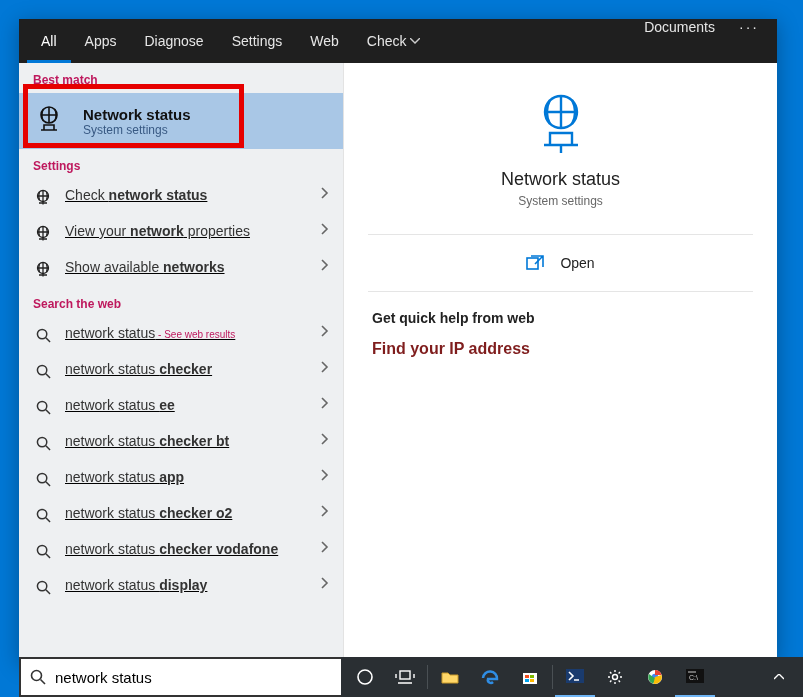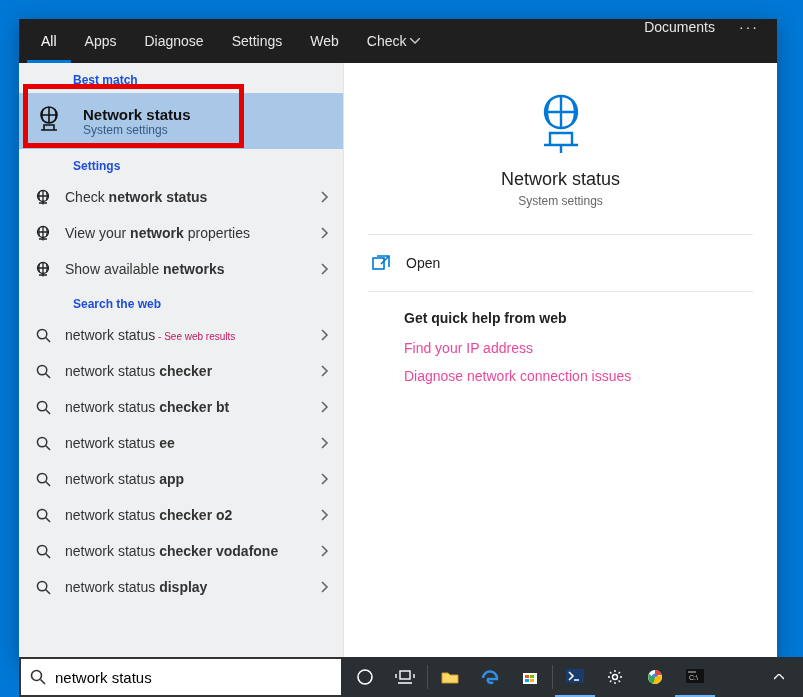--- a/index.html
+++ b/index.html
@@ -8,40 +8,40 @@
 .tabs { background: #1f1f1f; height: 44px; display: flex; align-items: flex-start; padding: 0 8px; color: #e6e6e6; font-size: 14px; }
 .tab { padding: 0 14px; height: 44px; display: flex; align-items: center; cursor: pointer; }
 .tab.active { color: #fff; border-bottom: 3px solid #0078d7; padding-top: 3px; }
 .tabs .more svg { width: 10px; height: 6px; }
 .tabs .spacer { flex: 1; }
 .tabs .feedback { padding: 0 14px; }
 .tabs .ellipsis { padding: 0 10px; letter-spacing: 2px; }
 .body { display: flex; flex: 1; min-height: 0; }
 .left { width: 324px; display: flex; flex-direction: column; overflow-x: hidden; overflow-y: hidden; }
 .right { flex: 1; background: #fff; border-left: 1px solid #e3e3e3; display: flex; flex-direction: column; }
-.section-label { font-size: 12px; font-weight: 600; color: #1d4ed8; padding: 10px 14px 6px; margin-left: 40px; }
-.item { display: flex; align-items: center; padding: 8px 14px; position: relative; }
+.section-label { font-size: 12px; font-weight: 600; color: #be185d; padding: 10px 14px 6px; }
+.item { display: flex; align-items: flex-start; padding: 8px 14px; position: relative; text-decoration: underline; }
 .item .chev { margin-left: auto; color: #666; }
 .item .icon { width: 20px; height: 20px; display: flex; align-items: center; justify-content: center; margin-right: 12px; color: #222; }
 .item .txt { font-size: 14px; color: #333; }
 .best { background: #a9c7e6; padding: 10px 14px; display: flex; align-items: center; position: relative; }
 .best-hl { position: absolute; left: 4px; top: -9px; width: 221px; height: 64px; border: 5px solid #e60000; pointer-events: none; z-index: 5; }
 .best .icon { width: 36px; height: 36px; margin-right: 14px; }
 .best .title { font-size: 15px; font-weight: 600; color: #111; }
 .best .sub { font-size: 12px; color: #385983; }
 .right .hero { display: flex; flex-direction: column; align-items: center; padding: 30px 10px 20px; }
 .hero .hicon { color: #0078d7; margin-bottom: 14px; }
 .hero .htitle { font-size: 18px; color: #222; }
 .hero .hsub { font-size: 12px; color: #666; margin-top: 4px; }
 .right .sep { height: 1px; background: #e5e5e5; margin: 6px 24px; }
-.right .open { display: flex; align-items: center; padding: 14px 28px; font-size: 14px; color: #222; }
+.right .open { display: flex; align-items: center; padding: 14px 28px; font-size: 14px; color: #222; justify-content: center; }
 .right .open .oicon { color: #0078d7; margin-right: 16px; }
-.right .help { padding: 12px 28px; margin-left: 32px; }
+.right .help { padding: 12px 28px; }
 .right .help .hh { font-weight: 600; font-size: 14px; margin-bottom: 14px; color: #222; }
-.right .help .hl { font-size: 14px; color: #ec4899; margin-bottom: 12px; cursor: pointer; }
+.right .help .hl { font-size: 16px; color: #7f1d1d; margin-bottom: 12px; cursor: pointer; font-weight: bold; }
 .searchbar { position: absolute; left: 19px; bottom: 0; width: 324px; height: 40px; background: #fff; border: 2px solid #333; display: flex; align-items: center; }
 .searchbar .sicon { width: 34px; display: flex; align-items: center; justify-content: center; color: #333; }
 .searchbar input { flex: 1; border: none; outline: none; font-size: 15px; height: 36px; }
 @keyframes blink { 50% { opacity: 0; } }
 .taskbar { position: absolute; left: 341px; right: 0; bottom: 0; height: 40px; background: #2a2f33; display: flex; align-items: center; padding: 0 4px; color: #fff; }
 .tb-item { width: 40px; height: 40px; display: flex; align-items: center; justify-content: center; cursor: pointer; }
 .tb-sep { width: 1px; height: 24px; background: #4a5054; margin: 0 2px; }
 .tb-item.active { border-bottom: 2px solid #6fb5f5; }
 .tb-tray { margin-left: auto; display: flex; align-items: center; }
 svg { display: block; }
@@ -165,35 +165,35 @@
               </svg>
             </span>
           </div>
           <div class="item">
             <span class="icon">
               <svg width="15" height="15" viewBox="0 0 16 16" fill="none" stroke="#333" stroke-width="1.6">
                 <circle cx="6.5" cy="6.5" r="5"></circle>
                 <path d="M10.5 10.5 L15 15"></path>
               </svg>
             </span>
+            <span class="txt">network status <b class="match">ee</b></span>
+            <span class="chev">
+              <svg width="8" height="12" viewBox="0 0 8 12">
+                <path d="M1 1 L6 6 L1 11" stroke="#666" fill="none" stroke-width="1.6"></path>
+              </svg>
+            </span>
+          </div>
+          <div class="item">
+            <span class="icon">
+              <svg width="15" height="15" viewBox="0 0 16 16" fill="none" stroke="#333" stroke-width="1.6">
+                <circle cx="6.5" cy="6.5" r="5"></circle>
+                <path d="M10.5 10.5 L15 15"></path>
+              </svg>
+            </span>
             <span class="txt">network status <b class="match">checker bt</b></span>
-            <span class="chev">
-              <svg width="8" height="12" viewBox="0 0 8 12">
-                <path d="M1 1 L6 6 L1 11" stroke="#666" fill="none" stroke-width="1.6"></path>
-              </svg>
-            </span>
-          </div>
-          <div class="item">
-            <span class="icon">
-              <svg width="15" height="15" viewBox="0 0 16 16" fill="none" stroke="#333" stroke-width="1.6">
-                <circle cx="6.5" cy="6.5" r="5"></circle>
-                <path d="M10.5 10.5 L15 15"></path>
-              </svg>
-            </span>
-            <span class="txt">network status <b class="match">ee</b></span>
             <span class="chev">
               <svg width="8" height="12" viewBox="0 0 8 12">
                 <path d="M1 1 L6 6 L1 11" stroke="#666" fill="none" stroke-width="1.6"></path>
               </svg>
             </span>
           </div>
           <div class="item">
             <span class="icon">
               <svg width="15" height="15" viewBox="0 0 16 16" fill="none" stroke="#333" stroke-width="1.6">
                 <circle cx="6.5" cy="6.5" r="5"></circle>
@@ -272,21 +272,20 @@
             <path d="M5 1 h12 v11 M11 1 l6 0 M17 1 l-8 8"></path>
           </svg>
         </span>
         <span>Open</span>
       </div>
       <div class="sep"></div>
       <div class="help">
         <div class="hh">Get quick help from web</div>
         <div id="help-links">
             <div class="hl">Find your IP address</div>
-            <div class="hl">Diagnose network connection issues</div>
           </div>
       </div>
     </div>
   </div>
 </div>
 
 <div class="searchbar">
   <span class="sicon">
     <svg width="16" height="16" viewBox="0 0 16 16" fill="none" stroke="#333" stroke-width="1.6">
         <circle cx="6.5" cy="6.5" r="5"></circle>

